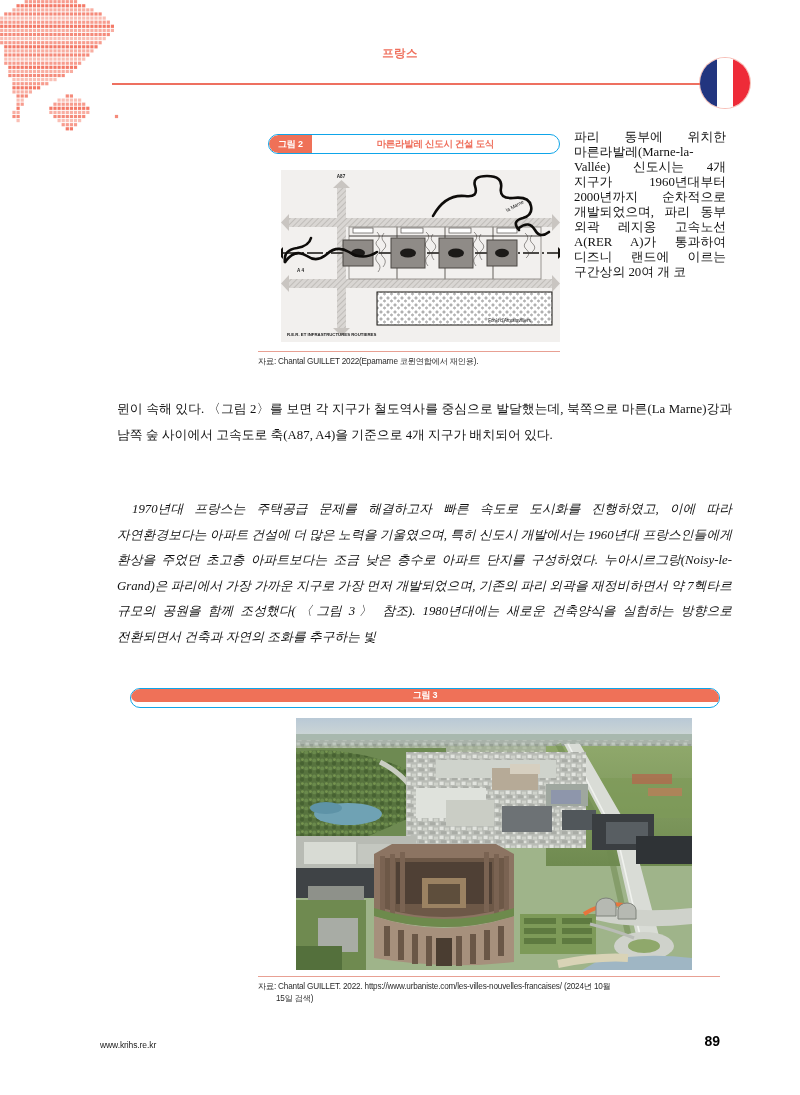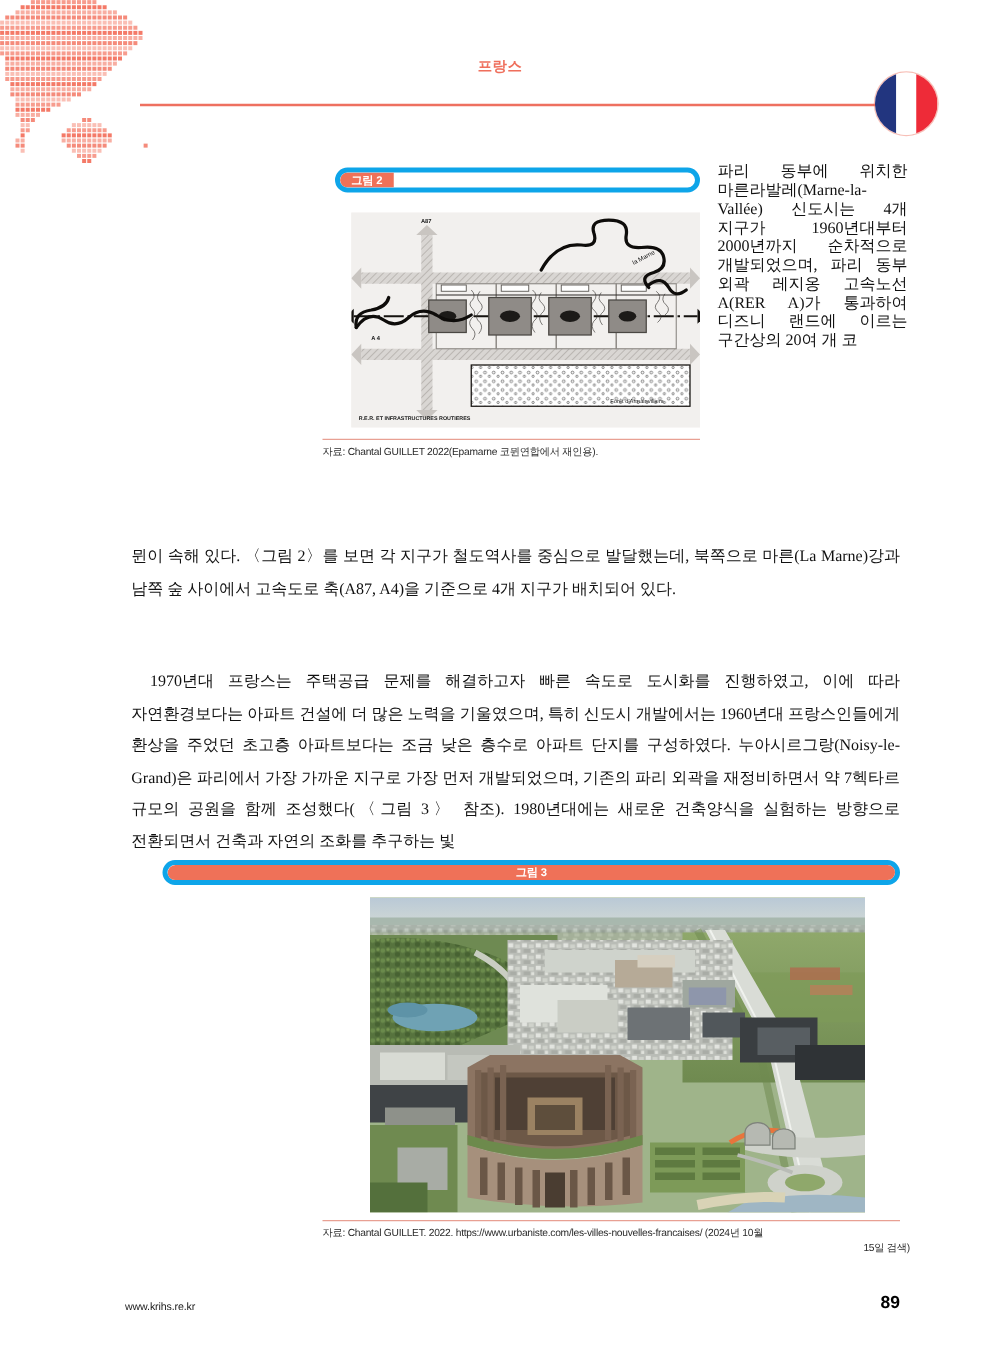--- a/index.html
+++ b/index.html
@@ -70,21 +70,21 @@
   .flag-badge .s-blue  { left: 0;      background: #22357f; }
   .flag-badge .s-white { left: 33.33%; background: #ffffff; }
   .flag-badge .s-red   { left: 66.66%; background: #ee2b38; }
 
   
   .fig-caption-bar {
     position: absolute;
     display: flex;
     align-items: stretch;
     height: 20px;
-    border: 4px solid #0ea5e9;
+    border: 1px solid #0ea5e9;
     border-radius: 10px;
     overflow: hidden;
     background: #ffffff;
     box-sizing: border-box;
   }
   .fig-tag {
     background: #ef7158;
     color: #ffffff;
     font-family: "Liberation Sans", "DejaVu Sans", sans-serif;
     font-size: 9px;
@@ -136,48 +136,47 @@
     font-family: "Liberation Sans", "DejaVu Sans", sans-serif;
     font-size: 8.2px;
     color: #2b2b2b;
     line-height: 1.45;
     letter-spacing: -0.2px;
   }
   #fig2-source-rule { top: 351px; left: 258px; width: 302px; }
   #fig2-source      { top: 356px; left: 258px; width: 320px; }
   #fig3-source-rule { top: 976px; left: 258px; width: 462px; }
   #fig3-source      { top: 981px; left: 258px; width: 470px; }
-  #fig3-source .cont { display: block; padding-left: 18px; text-align: right; }
+  #fig3-source .cont { display: block; padding-left: 18px; }
 
   
   .body-col-right {
     position: absolute;
     top: 130px;
     left: 574px;
     width: 152px;
     font-size: 12.8px;
     line-height: 15px;
     text-align: justify;
     text-justify: inter-character;
     word-break: keep-all;
   }
   .body-full {
     position: absolute;
-    left: 105px;
+    left: 117px;
     width: 615px;
     font-size: 12.8px;
     line-height: 25.5px;
     text-align: justify;
     text-justify: inter-character;
     word-break: keep-all;
-    margin-top: 36px;
   }
   #para-2 { top: 397px; }
   #para-3 { top: 497px; }
-  .indent { text-indent: 15px; }
+  .indent { text-indent: 15px; font-style: italic; }
 
   
   .fig3-image {
     position: absolute;
     top: 718px;
     left: 296px;
     width: 396px;
     height: 252px;
     overflow: hidden;
     background: #9fb48a;
@@ -744,20 +743,21 @@
 
   <div class="flag-badge">
     <div class="stripe s-blue"></div>
     <div class="stripe s-white"></div>
     <div class="stripe s-red"></div>
   </div>
 </div>
 
 <div class="fig-caption-bar" id="fig2-caption">
   <div class="fig-tag">그림 2</div>
+  <div class="fig-title">마른라발레 신도시 건설 도식</div>
 </div>
 
 <div class="fig2-image">
   <svg viewBox="0 0 279 172" width="279" height="172" xmlns="http://www.w3.org/2000/svg">
     <defs>
       <pattern id="hatch" width="4" height="4" patternTransform="rotate(45)" patternUnits="userSpaceOnUse">
         <rect width="4" height="4" fill="#d9d6d3"></rect>
         <line x1="0" y1="0" x2="0" y2="4" stroke="#b6b2ae" stroke-width="1.4"></line>
       </pattern>
       <pattern id="dotfield" width="7" height="7" patternUnits="userSpaceOnUse">

